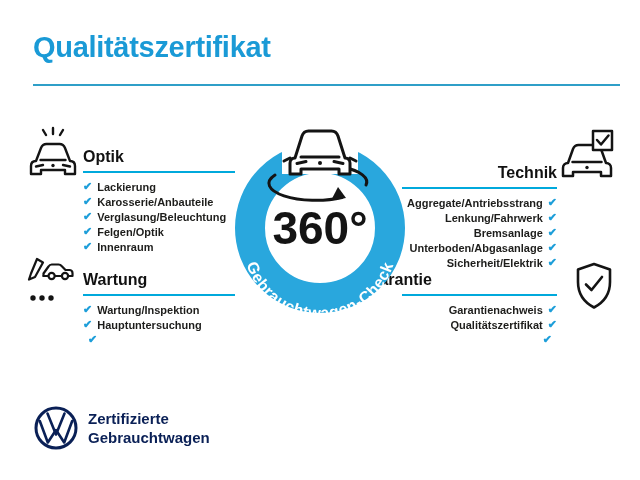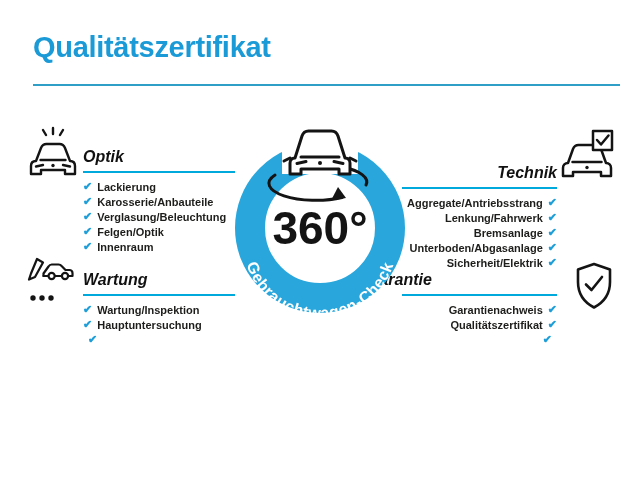--- a/index.html
+++ b/index.html
@@ -10,21 +10,21 @@
   
   .title{position:absolute;left:33px;top:31px;font-size:29px;font-weight:bold;color:#1a9ad6;letter-spacing:-0.3px;}
   .title-rule{position:absolute;left:33px;top:84px;width:587px;height:2px;background:#2f9fc8;}
 
   
   .section{position:absolute;width:190px;}
   .sec-optik{left:83px;top:148px;}
   .sec-wartung{left:83px;top:271px;}
   .sec-technik{right:83px;top:164px;text-align:right;}
   .sec-garantie{right:83px;top:271px;text-align:left;}
-  .sec-head{font-size:16px;font-weight:bold;color:#111;line-height:18px;font-style:italic;}
+  .sec-head{font-size:16px;font-weight:bold;color:#111;line-height:18px;}
   .sec-rule{height:2px;background:#00a9dc;margin-top:5px;width:152px;}
   .section.right .sec-rule{margin-left:auto;width:155px;}
   .items{margin-top:6px;}
   .item{display:flex;align-items:center;height:15px;font-size:11px;font-weight:bold;color:#1d1d1b;white-space:nowrap;}
   .section.right .item{justify-content:flex-end;}
   .check{color:#1d9ed9;font-size:11px;line-height:11px;}
   .item .check:first-child{margin-right:5px;}
   .item .check:last-child{margin-left:5px;}
 
   
@@ -192,14 +192,25 @@
       <path d="M92,58 V47 C92,44 94,42 97,42 L104,20 C105,17 107.5,15 110.5,15 H133.5 C136.5,15 139,17 140,20 L147,42 C150,42 152,44 152,47 V58 H141 V53 H103 V58 Z" fill="#ffffff"></path>
       <path d="M103,41 H141"></path>
       <path d="M99,47.5 L108,45.5"></path>
         <path d="M145,47.5 L136,45.5"></path>
       <path d="M92,42 L86,45"></path>
         <path d="M152,42 L158,45"></path>
       <circle cx="122" cy="47" r="2" fill="#141414" stroke="none"></circle>
     </g>
   </svg>
 
+  <div class="footer">
+    <svg width="46" height="46" viewBox="0 0 46 46" fill="none" stroke="#0a2056" stroke-linecap="round" stroke-linejoin="round">
+      <circle cx="23" cy="23" r="20" stroke-width="3"></circle>
+      <path d="M14.5,8.5 L23,29.5 L31.5,8.5" stroke-width="2.6"></path>
+      <path d="M6.8,16 L14.8,37.5 L23,25 L31.2,37.5 L39.2,16" stroke-width="2.6"></path>
+    </svg>
+    <div class="brand-text">
+      <div>Zertifizierte</div>
+      <div>Gebrauchtwagen</div>
+    </div>
+  </div>
 
 </div>
 
 </body></html>

